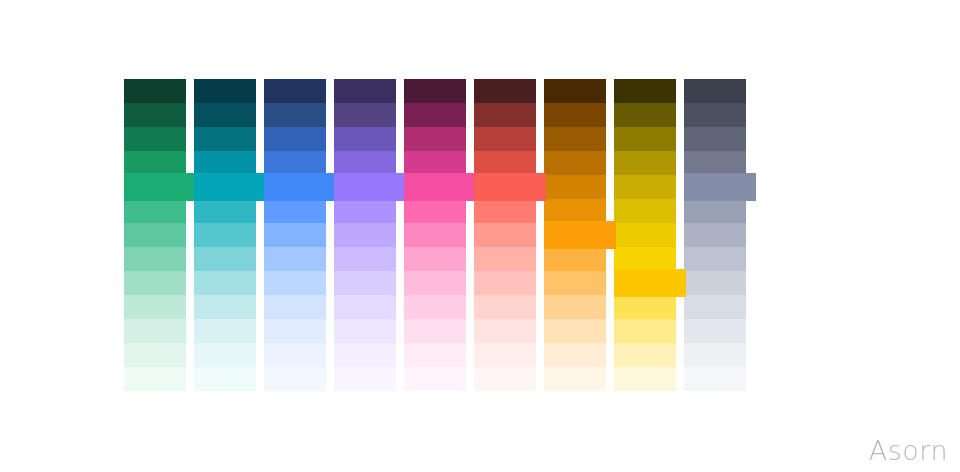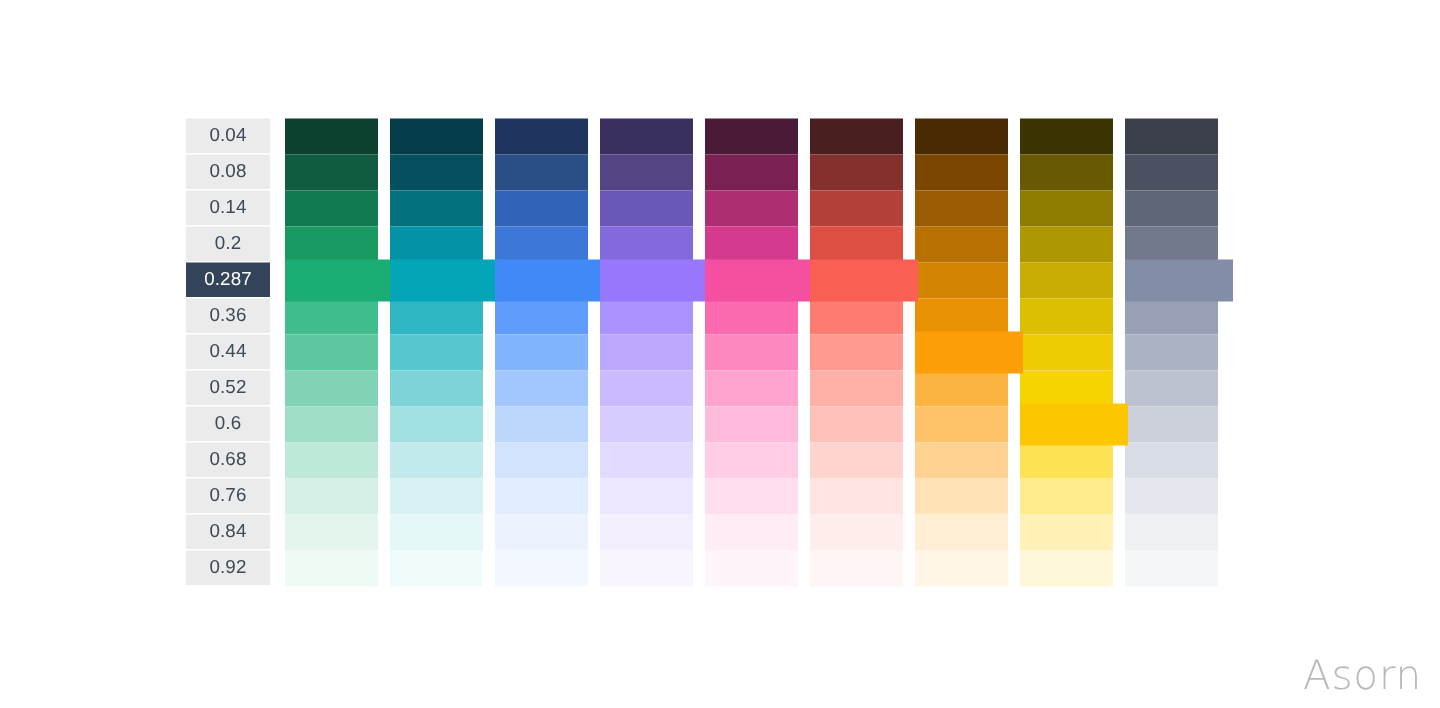--- a/index.html
+++ b/index.html
@@ -90,35 +90,20 @@
     font-weight: 300;
     letter-spacing: 0.5px;
     user-select: none;
   }
 </style>
 </head>
 <body style="background: rgb(255, 255, 255);">
 
 <div id="palette-app">
 
-  <div class="stops-column">
-      <div class="stop-cell" style="background: rgb(235, 235, 235); color: rgb(61, 74, 88);">0.04</div>
-      <div class="stop-cell" style="background: rgb(235, 235, 235); color: rgb(61, 74, 88);">0.08</div>
-      <div class="stop-cell" style="background: rgb(235, 235, 235); color: rgb(61, 74, 88);">0.14</div>
-      <div class="stop-cell" style="background: rgb(235, 235, 235); color: rgb(61, 74, 88);">0.2</div>
-      <div class="stop-cell selected" style="background: rgb(50, 67, 90); color: rgb(255, 255, 255);">0.287</div>
-      <div class="stop-cell" style="background: rgb(235, 235, 235); color: rgb(61, 74, 88);">0.36</div>
-      <div class="stop-cell" style="background: rgb(235, 235, 235); color: rgb(61, 74, 88);">0.44</div>
-      <div class="stop-cell" style="background: rgb(235, 235, 235); color: rgb(61, 74, 88);">0.52</div>
-      <div class="stop-cell" style="background: rgb(235, 235, 235); color: rgb(61, 74, 88);">0.6</div>
-      <div class="stop-cell" style="background: rgb(235, 235, 235); color: rgb(61, 74, 88);">0.68</div>
-      <div class="stop-cell" style="background: rgb(235, 235, 235); color: rgb(61, 74, 88);">0.76</div>
-      <div class="stop-cell" style="background: rgb(235, 235, 235); color: rgb(61, 74, 88);">0.84</div>
-      <div class="stop-cell" style="background: rgb(235, 235, 235); color: rgb(61, 74, 88);">0.92</div>
-    </div>
 
   <div class="ramps">
       <div class="ramp">
         <div class="swatch" title="#0d412f" style="background: rgb(13, 65, 47);"></div>
         <div class="swatch" title="#0f5c41" style="background: rgb(15, 92, 65);"></div>
         <div class="swatch" title="#117a51" style="background: rgb(17, 122, 81);"></div>
         <div class="swatch" title="#189a62" style="background: rgb(24, 154, 98);"></div>
         <div class="swatch active" title="#1aad74" style="background: rgb(26, 173, 116);"></div>
         <div class="swatch" title="#3fbd8d" style="background: rgb(63, 189, 141);"></div>
         <div class="swatch" title="#5dc7a0" style="background: rgb(93, 199, 160);"></div>

